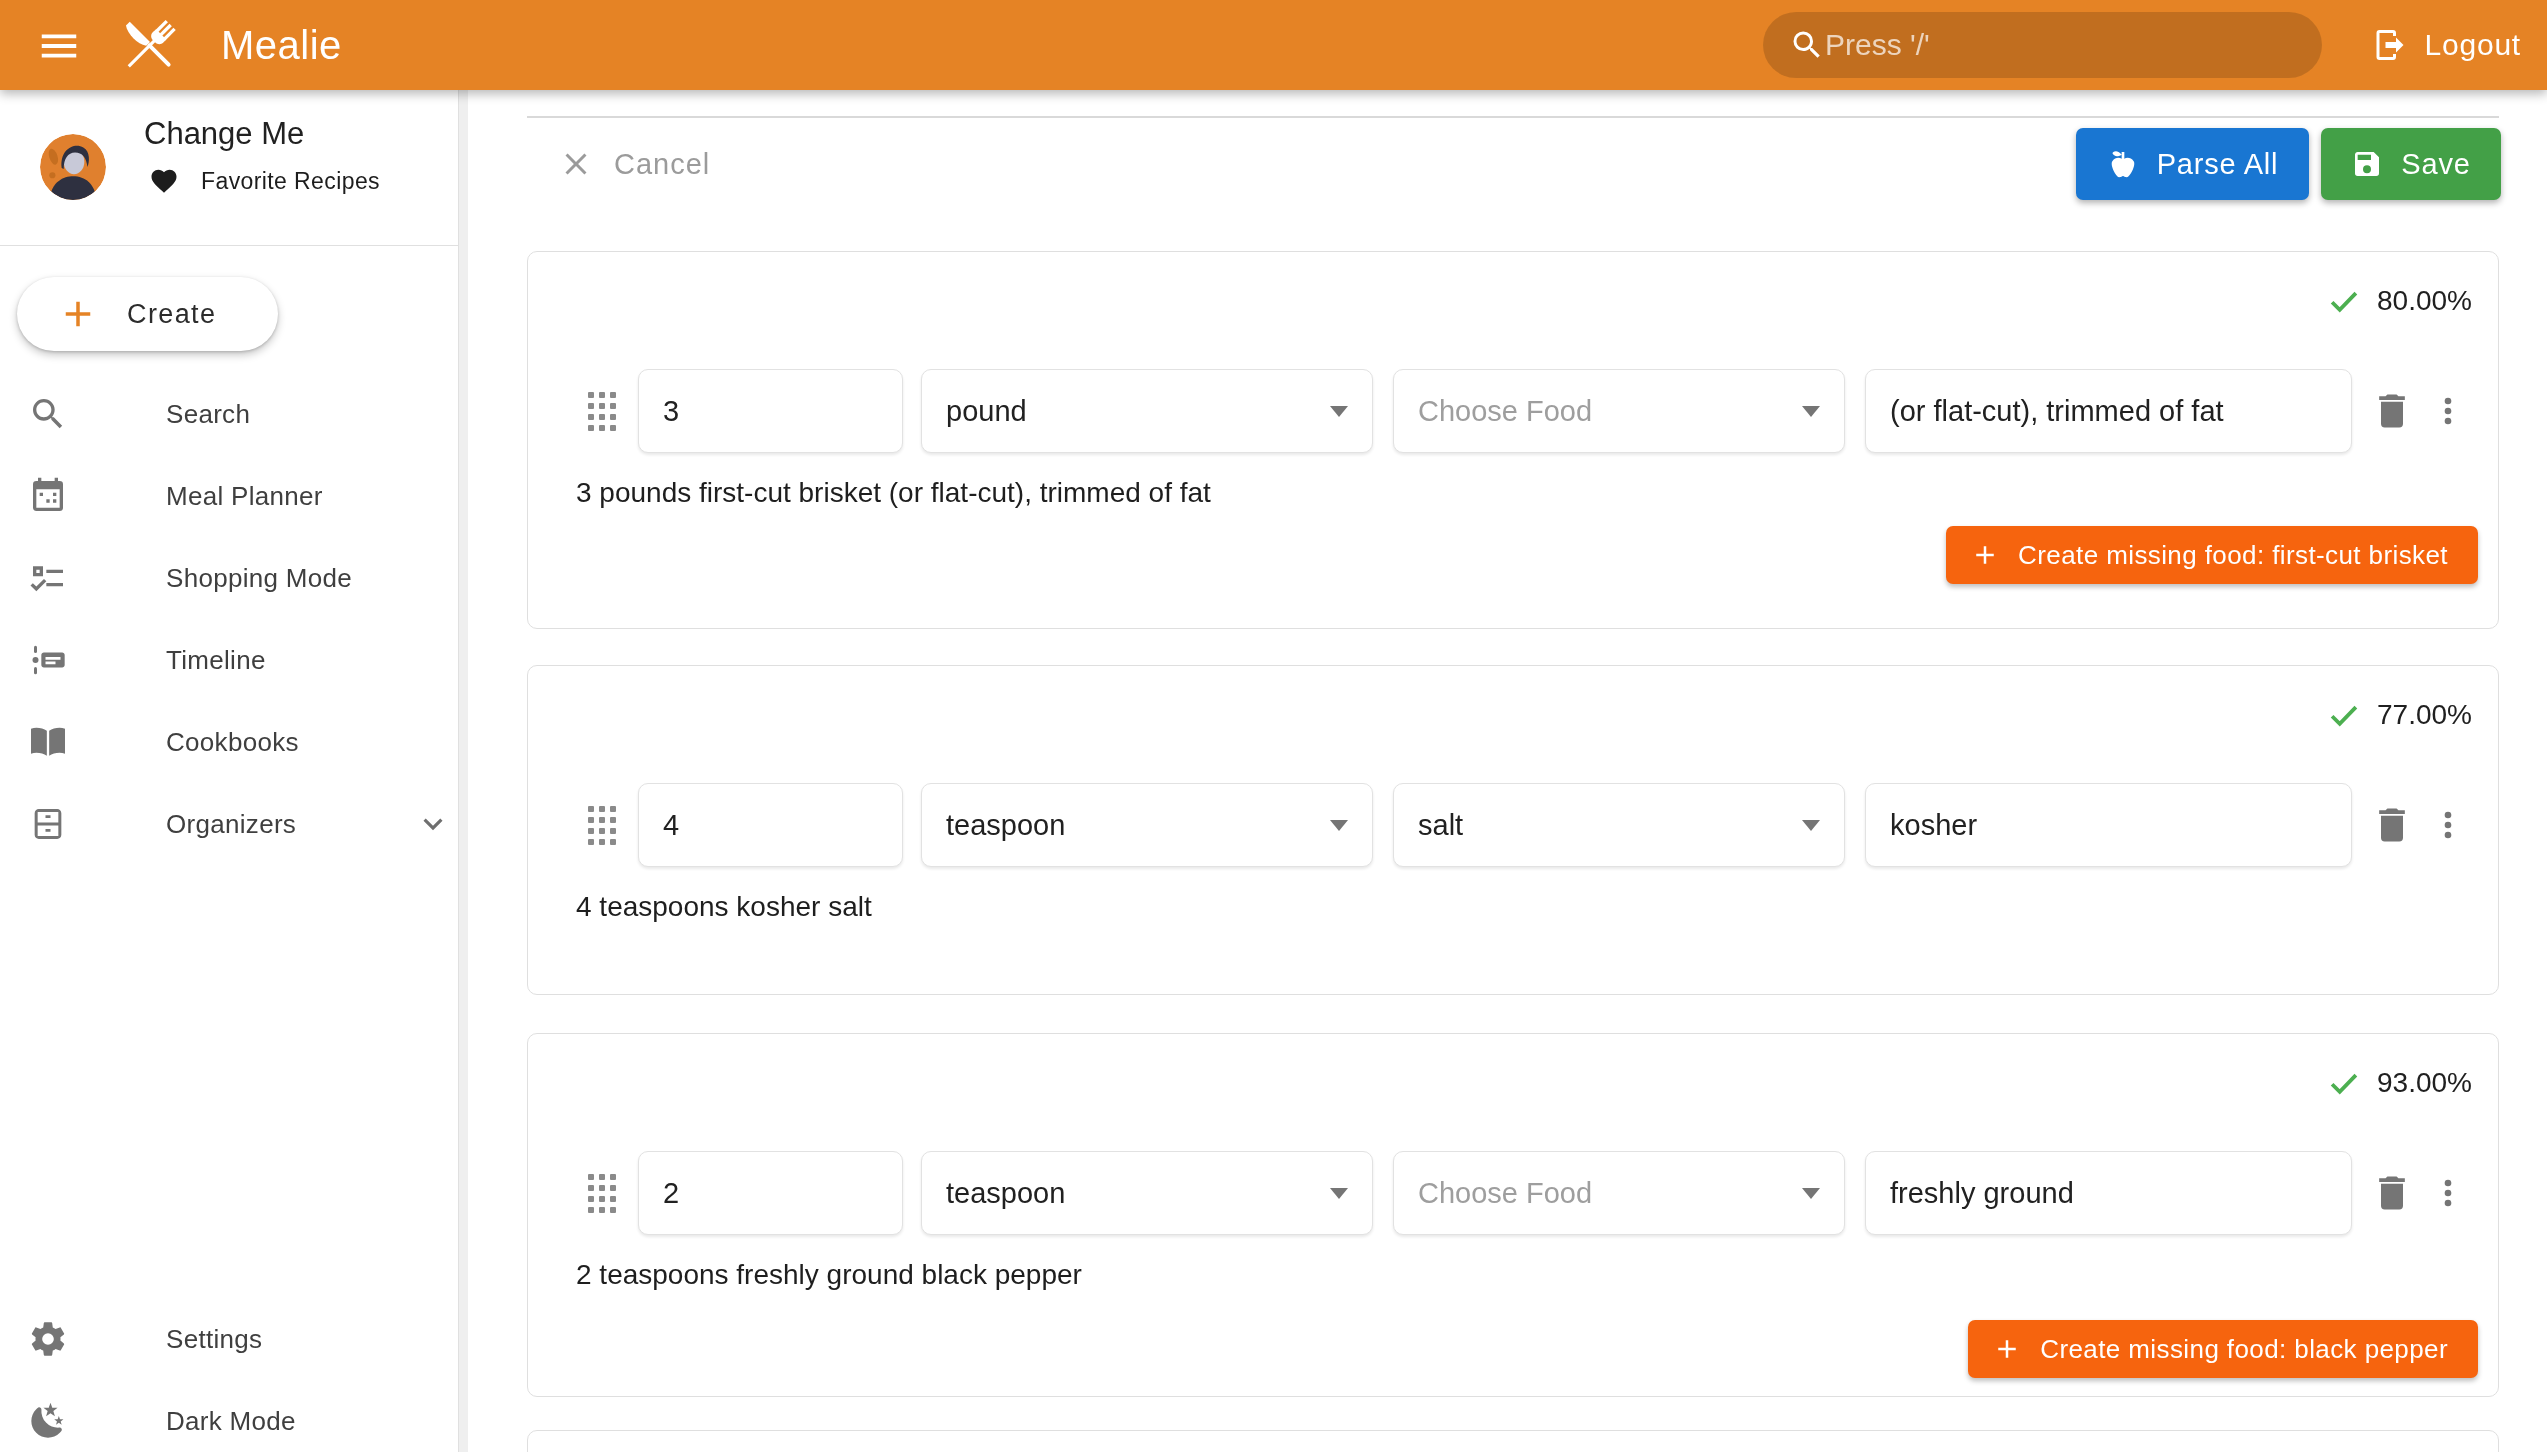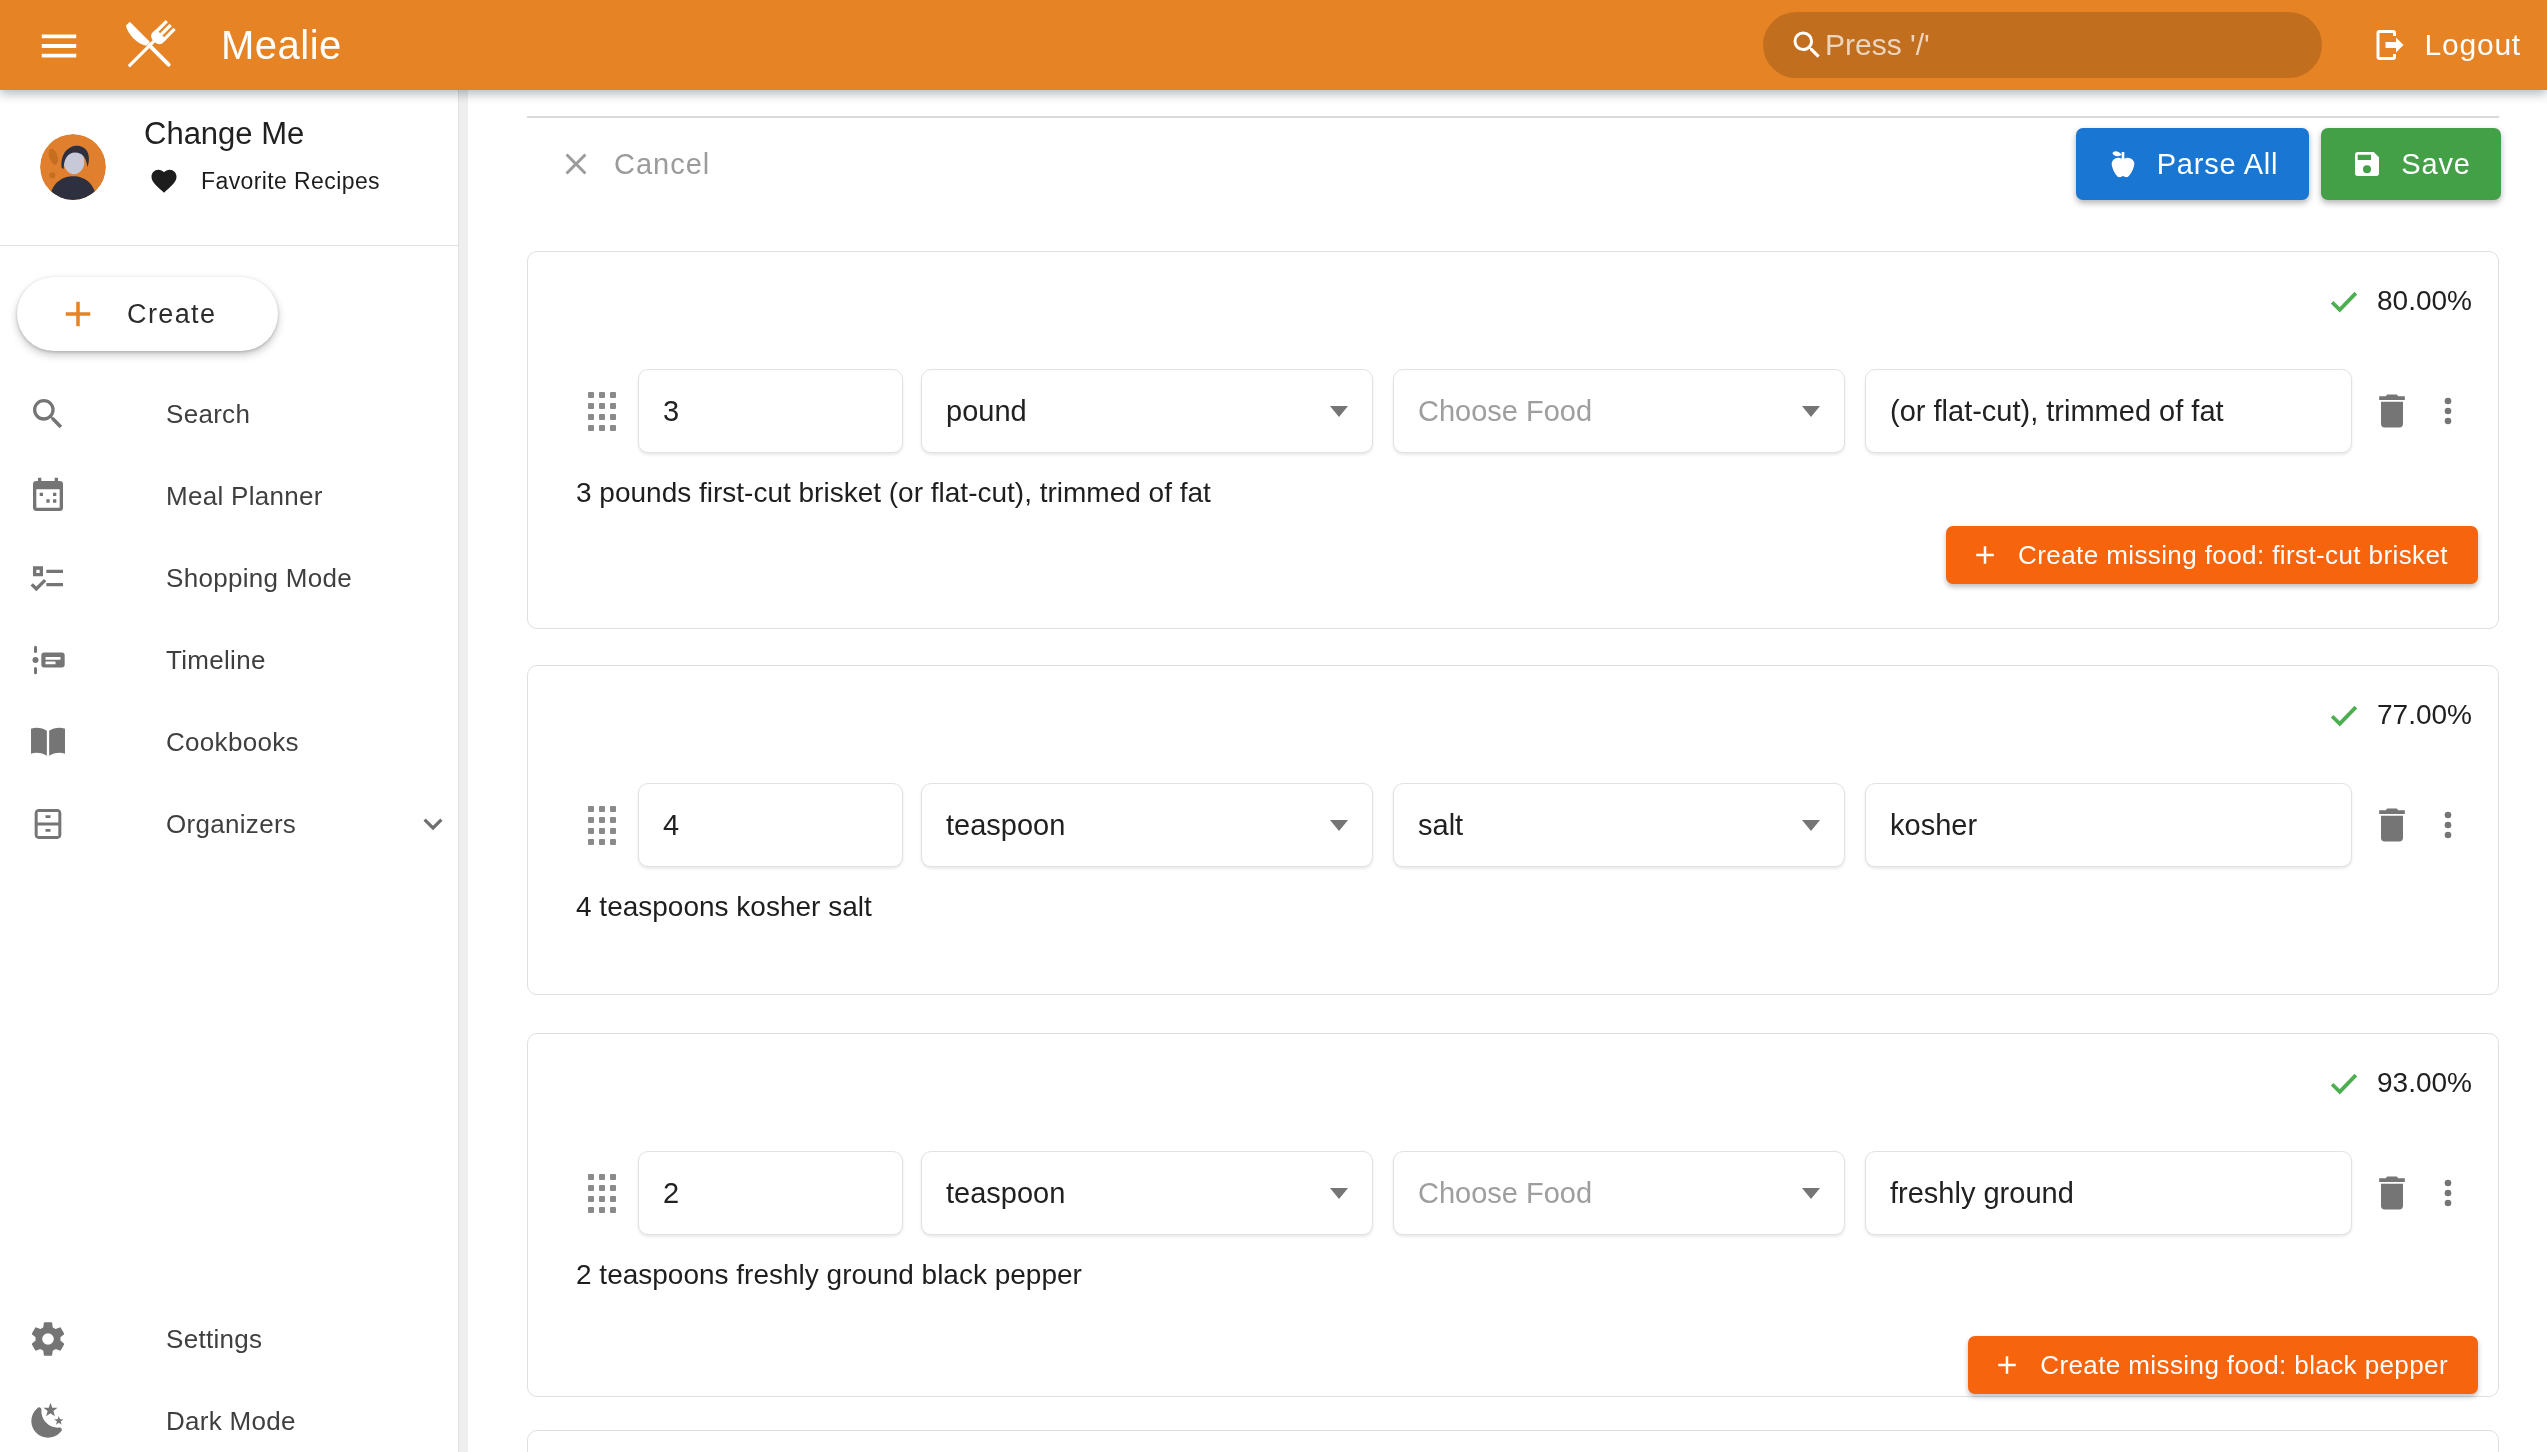--- a/index.html
+++ b/index.html
@@ -107,21 +107,21 @@
   .iconbtn.trash { width:64px; margin-left:8px; }
   .iconbtn.kebab { width:48px; }
   .iconbtn svg { fill:#757575; }
   .orig { position:absolute; left:48px; top:225px; font-size:28px; color:#1e1e1e; }
   .missing { position:absolute; right:20px; height:58px; background:#F6640E; border:none;
     border-radius:7px; display:flex; align-items:center; gap:18px; padding:0 30px 0 24px;
     cursor:pointer; box-shadow:0 3px 5px rgba(0,0,0,0.25); }
   .missing svg { width:30px; height:30px; fill:#fff; }
   .missing span { color:#fff; font-size:26px; font-weight:500; letter-spacing:0.4px; }
   .c1 .missing { top:274px; }
-  .c3 .missing { top:302px;margin-left:8px; }
+  .c3 .missing { top:286px;margin-left:8px; }
 </style>
 </head>
 <body>
 
 <div class="page">
 
   <div class="header">
     <button class="hamburger">
       <svg viewBox="0 0 24 24">
           <path d="M3,6H21V8H3V6M3,11H21V13H3V11M3,16H21V18H3V16Z"></path>

